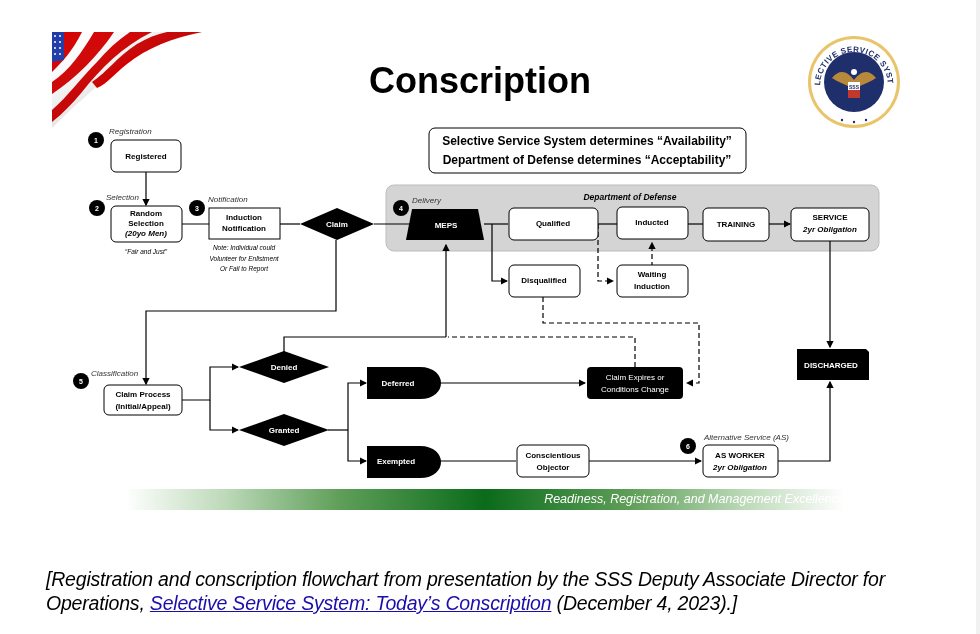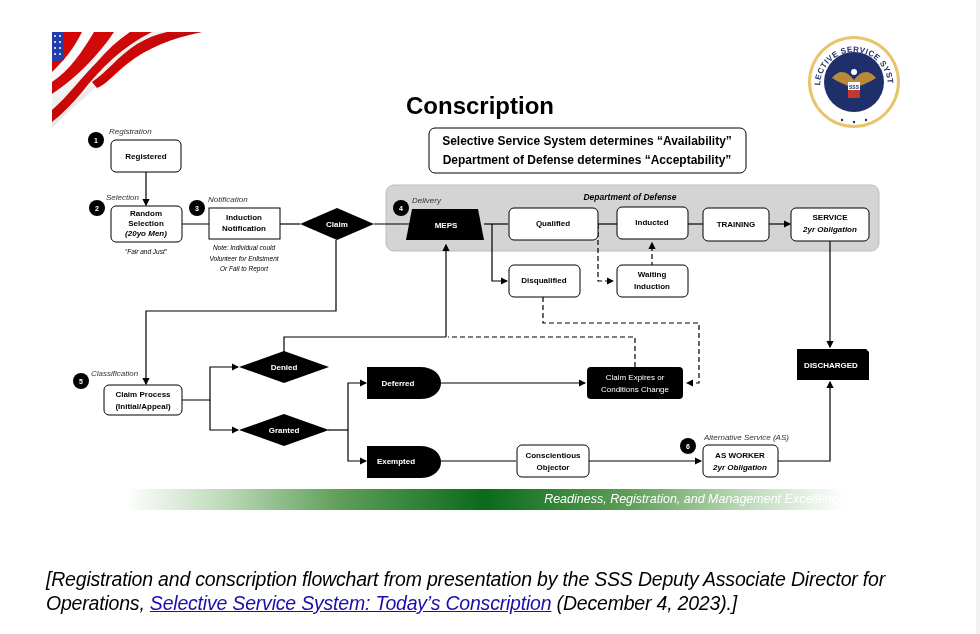--- a/index.html
+++ b/index.html
@@ -1,20 +1,20 @@
 <!DOCTYPE html>
 <html><head>
 <meta charset="utf-8">
 <style>
   html, body { margin:0; padding:0; background:#ffffff; }
   body { width:980px; height:634px; position:relative; overflow:hidden; font-family:"Liberation Sans", sans-serif; }
   .abs { position:absolute; }
   #flag { left:52px; top:32px; width:152px; height:96px; }
   #seal { left:806px; top:34px; width:96px; height:96px; }
-  #page-title { left:0; width:960px; top:60px; text-align:center; font-size:24px; font-weight:bold; color:#000;margin-top:32px; }
+  #page-title { left:0; width:960px; top:60px; text-align:center; font-size:36px; font-weight:bold; color:#000; }
   #diagram { left:0; top:0; width:980px; height:634px; }
   #banner { left:125px; top:489px; width:720px; height:21px;
     background:linear-gradient(90deg, rgba(255,255,255,1) 0%, #bcd9b8 14%, #5e9e58 30%, #0a6b1a 50%, #5e9e58 70%, #bcd9b8 86%, rgba(255,255,255,1) 100%);
     color:#ffffff; font-style:italic; font-size:12.5px; text-align:right; line-height:21px; }
   #caption { left:46px; top:567px; width:900px; font-size:19.5px; line-height:24px; font-style:italic; color:#000; font-family:"Liberation Sans", sans-serif; letter-spacing:-0.2px; }
   #caption a { color:#1a0dab; text-decoration:underline; }
   #scroll-edge { right:0; top:0; width:4px; height:634px; background:#f1f1f1; }
 </style>
 </head>
 <body>

